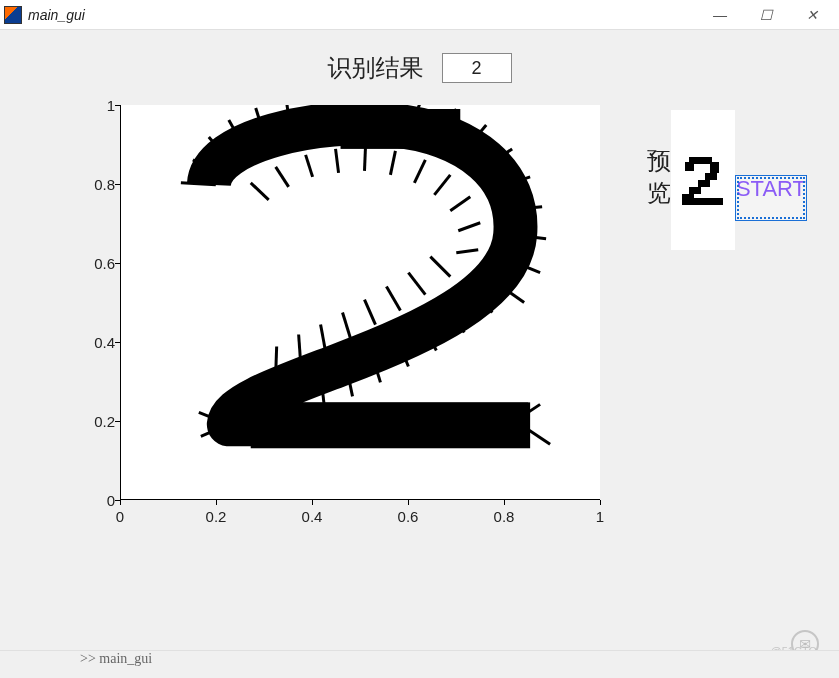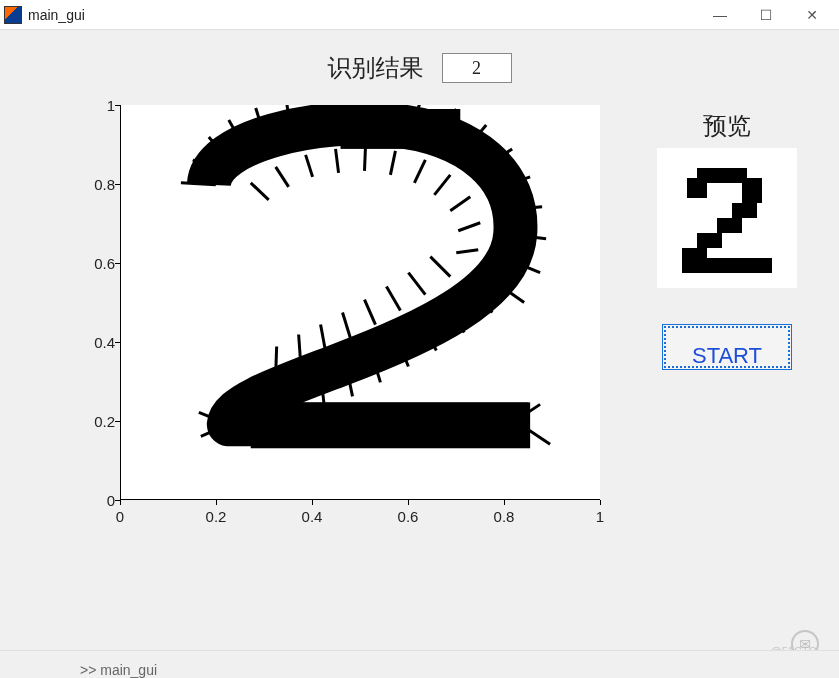--- a/index.html
+++ b/index.html
@@ -11,20 +11,21 @@
       overflow: hidden;
       position: relative;
     }
     .titlebar {
       height: 30px;
       background: #ffffff;
       display: flex;
       align-items: center;
       padding: 0 4px;
       border-bottom: 1px solid #e0e0e0;
+      font-style: italic;
     }
     .titlebar .app-icon {
       width: 18px;
       height: 18px;
       background: linear-gradient(135deg, #ff6a00 40%, #0a3d91 40%);
       border: 1px solid #333;
       margin-right: 6px;
     }
     .titlebar .title-text {
       font-size: 14px;
@@ -53,21 +54,20 @@
     
     .header-row {
       position: absolute;
       top: 22px;
       left: 0;
       width: 100%;
       display: flex;
       align-items: center;
       justify-content: center;
       gap: 18px;
-      font-family: Liberation Serif, serif;
     }
     .header-label {
       font-size: 24px;
       color: #222;
     }
     .result-box {
       border: 1px solid #888;
       background: #fff;
       min-width: 70px;
       height: 30px;
@@ -120,21 +120,21 @@
       position: absolute;
       inset: 0;
     }
     
     .right-col {
       position: absolute;
       top: 80px;
       right: 32px;
       width: 160px;
       display: flex;
-      flex-direction: column;
+      flex-direction: row;
       align-items: center;
     }
     .preview-label {
       font-size: 24px;
       color: #222;
       margin-bottom: 6px;
     }
     .preview-box {
       width: 140px;
       height: 140px;
@@ -144,23 +144,23 @@
       justify-content: center;
     }
     .preview-box svg { width: 100%; height: 100%; }
     .btn {
       margin-top: 36px;
       width: 130px;
       height: 46px;
       background: #f4f4f4;
       border: 1px solid #adadad;
       font-size: 22px;
-      color: #1d4ed8;
-      display: flex;
-      align-items: flex-end;
+      color: #8b5cf6;
+      display: flex;
+      align-items: flex-start;
       justify-content: center;
       cursor: pointer;
       font-family: inherit;
     }
     .btn.focused {
       outline: 2px dotted #1a6fd6;
       outline-offset: -4px;
       border: 1px solid #1a6fd6;
     }
     
@@ -190,23 +190,23 @@
     }
     .footer-bar {
       position: absolute;
       bottom: 0;
       left: 0;
       width: 100%;
       height: 28px;
       background: #f0f0f0;
       border-top: 1px solid #e0e0e0;
       display:flex;
-      align-items:flex-end;
+      align-items:flex-start;
       padding-left: 80px;
-      font-family: Liberation Sans, sans-serif;
+      font-family: Liberation Serif, serif;
       font-size: 14px;
       color: #666;
     }
   </style>
 </head>
 <body>
 
 <div class="titlebar">
   <div class="app-icon"></div>
   <span class="title-text">main_gui</span>

